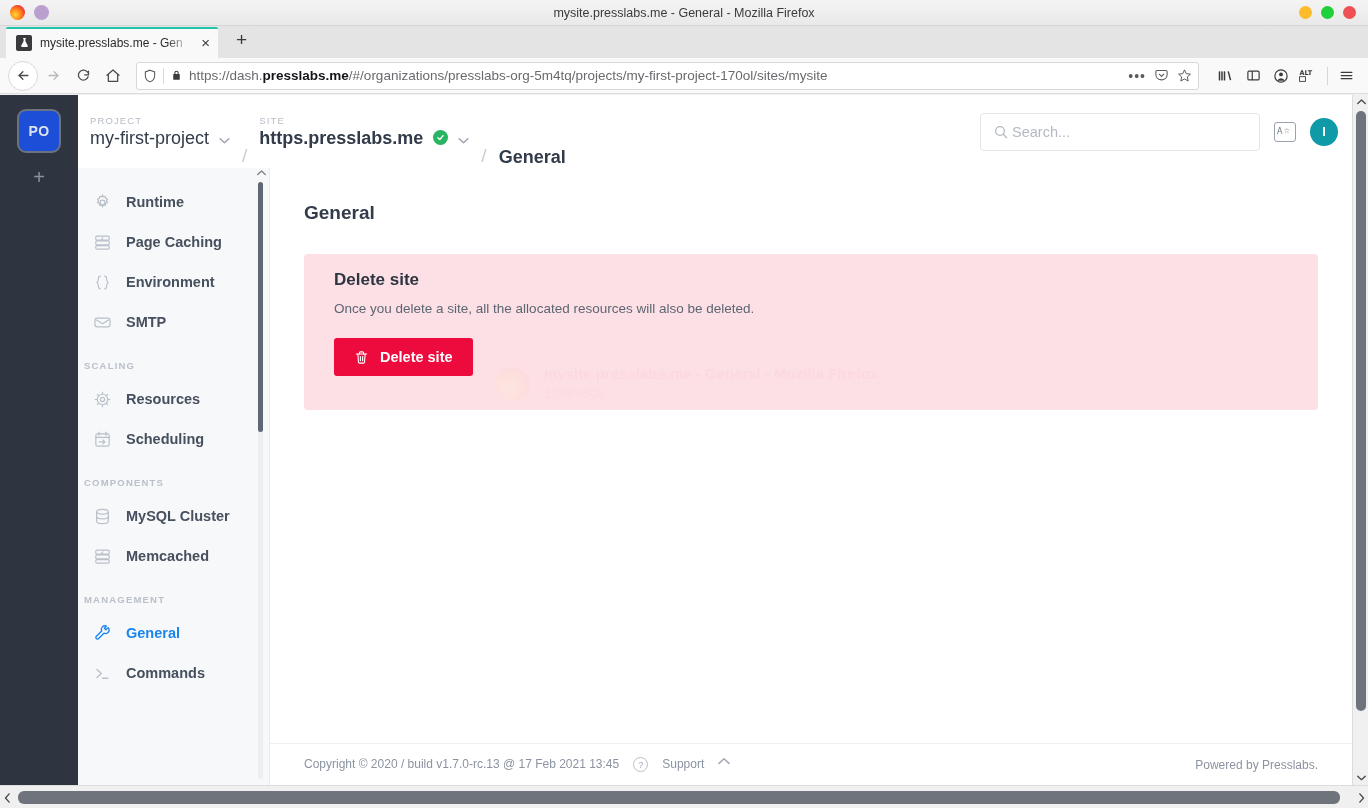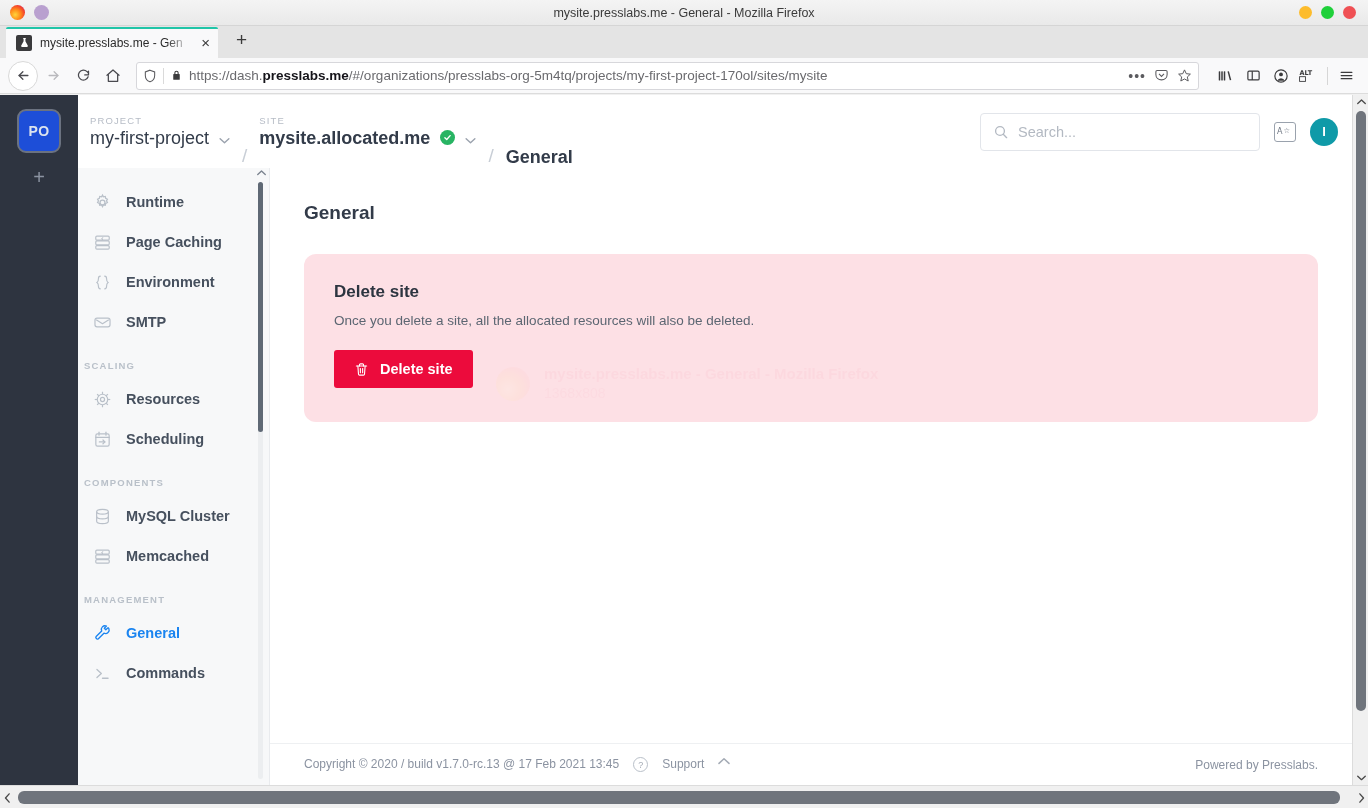--- a/index.html
+++ b/index.html
@@ -133,21 +133,21 @@
   .slash { color: #c8ced6; font-size: 19px; margin: 0 12px; padding-bottom: 1px; align-self: flex-end; }
   .ok-dot {
     width: 15px; height: 15px; border-radius: 50%; background: #28b463;
     display: inline-flex; align-items: center; justify-content: center;
     color: #fff; font-size: 9px; margin-bottom: 4px;
   }
   .page-crumb { font-size: 18px; color: #323b49; font-weight: 700; align-self: flex-end; }
   .topbar-right { margin-left: auto; display: flex; align-items: center; gap: 14px; }
   .searchbox {
     width: 280px; height: 38px; border: 1px solid #e2e5ea; border-radius: 4px;
-    display: flex; align-items: center; gap: 9px; padding: 0 12px; background: #fff;
+    display: flex; align-items: center; gap: 3px; padding: 0 12px; background: #fff;
   }
   .searchbox .ph { font-size: 14.5px; color: #b3b9c2; }
   .lang-icon {
     width: 22px; height: 20px; border: 1.6px solid #9aa2ad; border-radius: 3px;
     display: flex; align-items: center; justify-content: center;
     font-size: 9px; color: #6c7480; letter-spacing: -1px;
   }
   .avatar {
     width: 28px; height: 28px; border-radius: 50%; background: #0f9aa8;
     color: #fff; display: flex; align-items: center; justify-content: center;
@@ -185,21 +185,21 @@
     position: absolute; top: 14px; width: 5px; height: 250px; background: #5f6975; border-radius: 3px;
   }
 
   
   .content {
     position: absolute; top: 73px; left: 270px; width: 1082px; height: 617px;
     background: #fff; padding: 34px 34px 0 34px;
   }
   .page-title { font-size: 19px; font-weight: 700; color: #323b49; margin-bottom: 30px; }
   .danger-card {
-    background: #fde0e5; border-radius: 12px; padding: 28px 30px 34px 30px;
+    background: #fde0e5; border-radius: 4px; padding: 16px 30px 34px 30px;
     position: relative; overflow: hidden;
   }
   .danger-title { font-size: 17px; font-weight: 700; color: #2d3540; margin-bottom: 11px; }
   .danger-desc { font-size: 13.5px; color: #5c6672; margin-bottom: 22px; }
   .btn-delete {
     display: inline-flex; align-items: center; gap: 11px;
     background: #ec0b3c; color: #fff; border: none; border-radius: 3px;
     height: 38px; padding: 0 20px; font-size: 14.5px; font-weight: 700;
     font-family: "Liberation Sans", sans-serif;
   }
@@ -410,21 +410,21 @@
               </svg>
           </span>
         </div>
       </div>
 
       <div class="slash">/</div>
 
       <div class="crumb">
         <div class="crumb-label">SITE</div>
         <div class="crumb-row">
-          <span class="crumb-value bold">mysite.allocated.me</span>
+          <span class="crumb-value bold">https.presslabs.me</span>
           <span class="ok-dot">
             <svg width="9" height="9" viewBox="0 0 24 24" fill="none" stroke="#ffffff" stroke-width="3.6" stroke-linecap="round" stroke-linejoin="round">
                 <polyline points="5 12.5 10 17.5 19 7"></polyline>
               </svg>
           </span>
           <span class="caret">
             <svg width="11" height="7" viewBox="0 0 12 8" fill="none" stroke="#9aa2ad" stroke-width="1.6" stroke-linecap="round" stroke-linejoin="round">
                 <polyline points="1 2 6 6.6 11 2"></polyline>
               </svg>
           </span>

